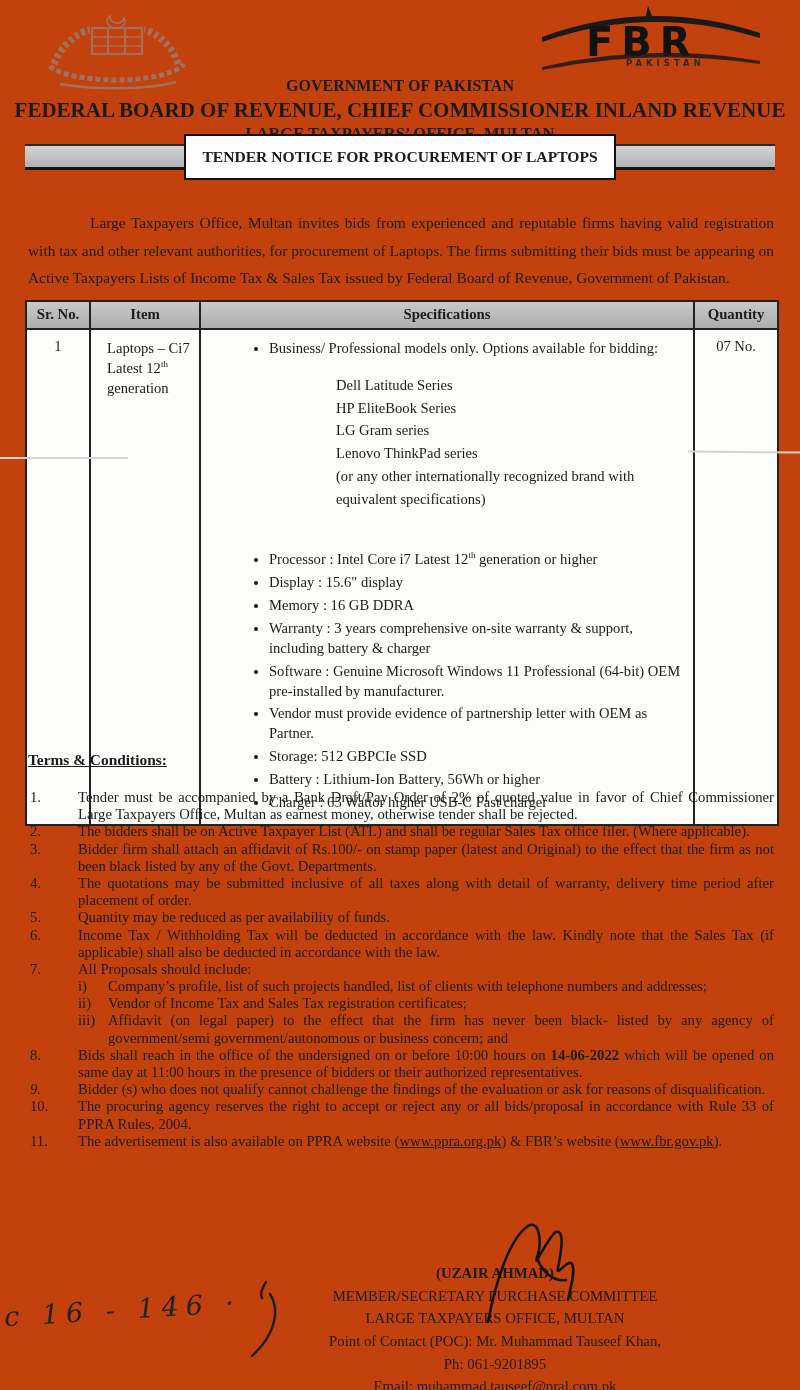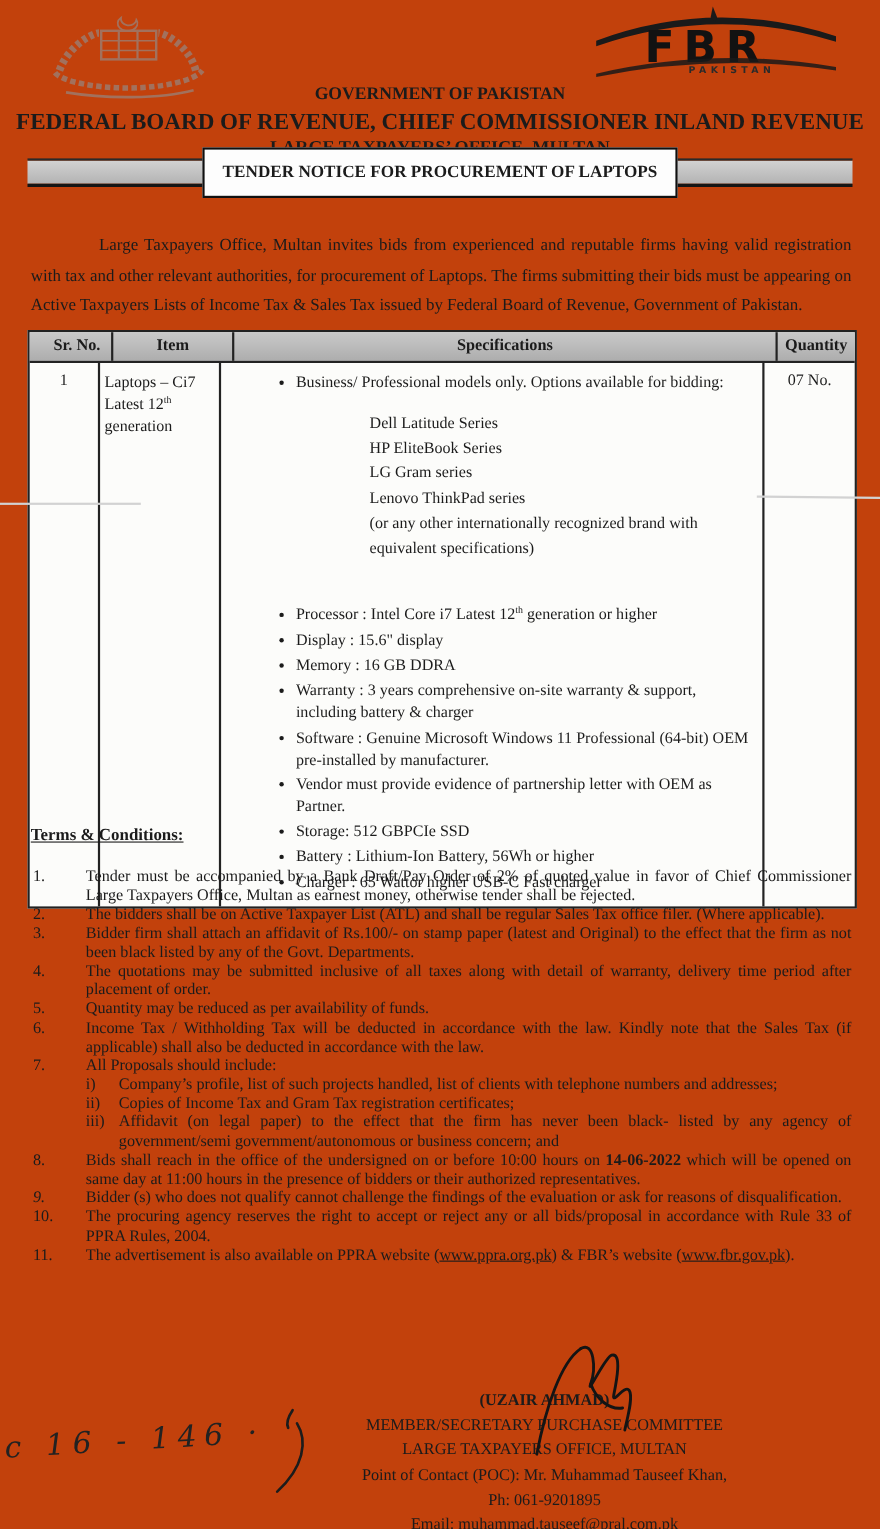--- a/index.html
+++ b/index.html
@@ -31,29 +31,29 @@
   }
   
   .intro {
     position:absolute; left:28px; right:26px; top:194px;
     font-size:15.4px; line-height:1.76; text-align:justify; text-indent:62px;
   }
   
   .ttable { position:absolute; left:25px; top:300px; width:750px; border:2px solid #222; background:#fcfcfa; }
   .thead {
     display:grid; grid-template-columns:64px 110px 494px 1fr;
-    background:linear-gradient(#c9c9c9,#adadad); border-bottom:2px solid #222;padding-left:12px;
+    background:linear-gradient(#c9c9c9,#adadad); border-bottom:2px solid #222;
   }
   .th { padding:4px 2px 5px; font-weight:bold; text-align:center; font-size:14.8px; border-right:2px solid #222; }
   .th:last-child { border-right:none; }
   .tbody { display:grid; grid-template-columns:64px 110px 494px 1fr; min-height:400px; }
   .td { border-right:2px solid #222; padding:8px 6px; font-size:14.6px; }
   .td:last-child { border-right:none; }
   .td-sr { text-align:center; }
-  .td-item { line-height:1.38; padding-left:4px; }
+  .td-item { line-height:1.38; padding-left:16px; }
   .td-spec { padding:9px 6px 8px 0; }
   .td-qty { text-align:center; }
   .spec-list { margin:0; padding:0 0 0 68px; list-style:disc; }
   .spec-list li { line-height:1.36; margin:0 0 3px; }
   .brands { margin:15px 0 4px 135px; line-height:1.56; max-width:310px; }
   .group2 { margin-top:40px; }
   sup { font-size:9px; vertical-align:super; line-height:0; }
   
   .terms-head { position:absolute; left:28px; top:751px; font-size:15.4px; font-weight:bold; text-decoration:underline; }
   .terms { position:absolute; left:30px; top:789px; width:744px; }
@@ -190,21 +190,21 @@
     </div>
     <div class="term">
       <span class="num">7.</span>
       <span>All Proposals should include:</span>
       <div class="sub">
         <span class="rn">i)</span>
         <span>Company’s profile, list of such projects handled, list of clients with telephone numbers and addresses;</span>
       </div>
       <div class="sub">
         <span class="rn">ii)</span>
-        <span>Copies of Income Tax and Gram Tax registration certificates;</span>
+        <span>Vendor of Income Tax and Sales Tax registration certificates;</span>
       </div>
       <div class="sub">
         <span class="rn">iii)</span>
         <span>Affidavit (on legal paper) to the effect that the firm has never been black- listed by any agency of government/semi government/autonomous or business concern; and</span>
       </div>
     </div>
     <div class="term">
       <span class="num">8.</span>
       <span><span>Bids shall reach in the office of the undersigned on or before 10:00 hours on </span><span class="b">14-06-2022</span><span> which will be opened on same day at 11:00 hours in the presence of bidders or their authorized representatives.</span></span>
     </div>

